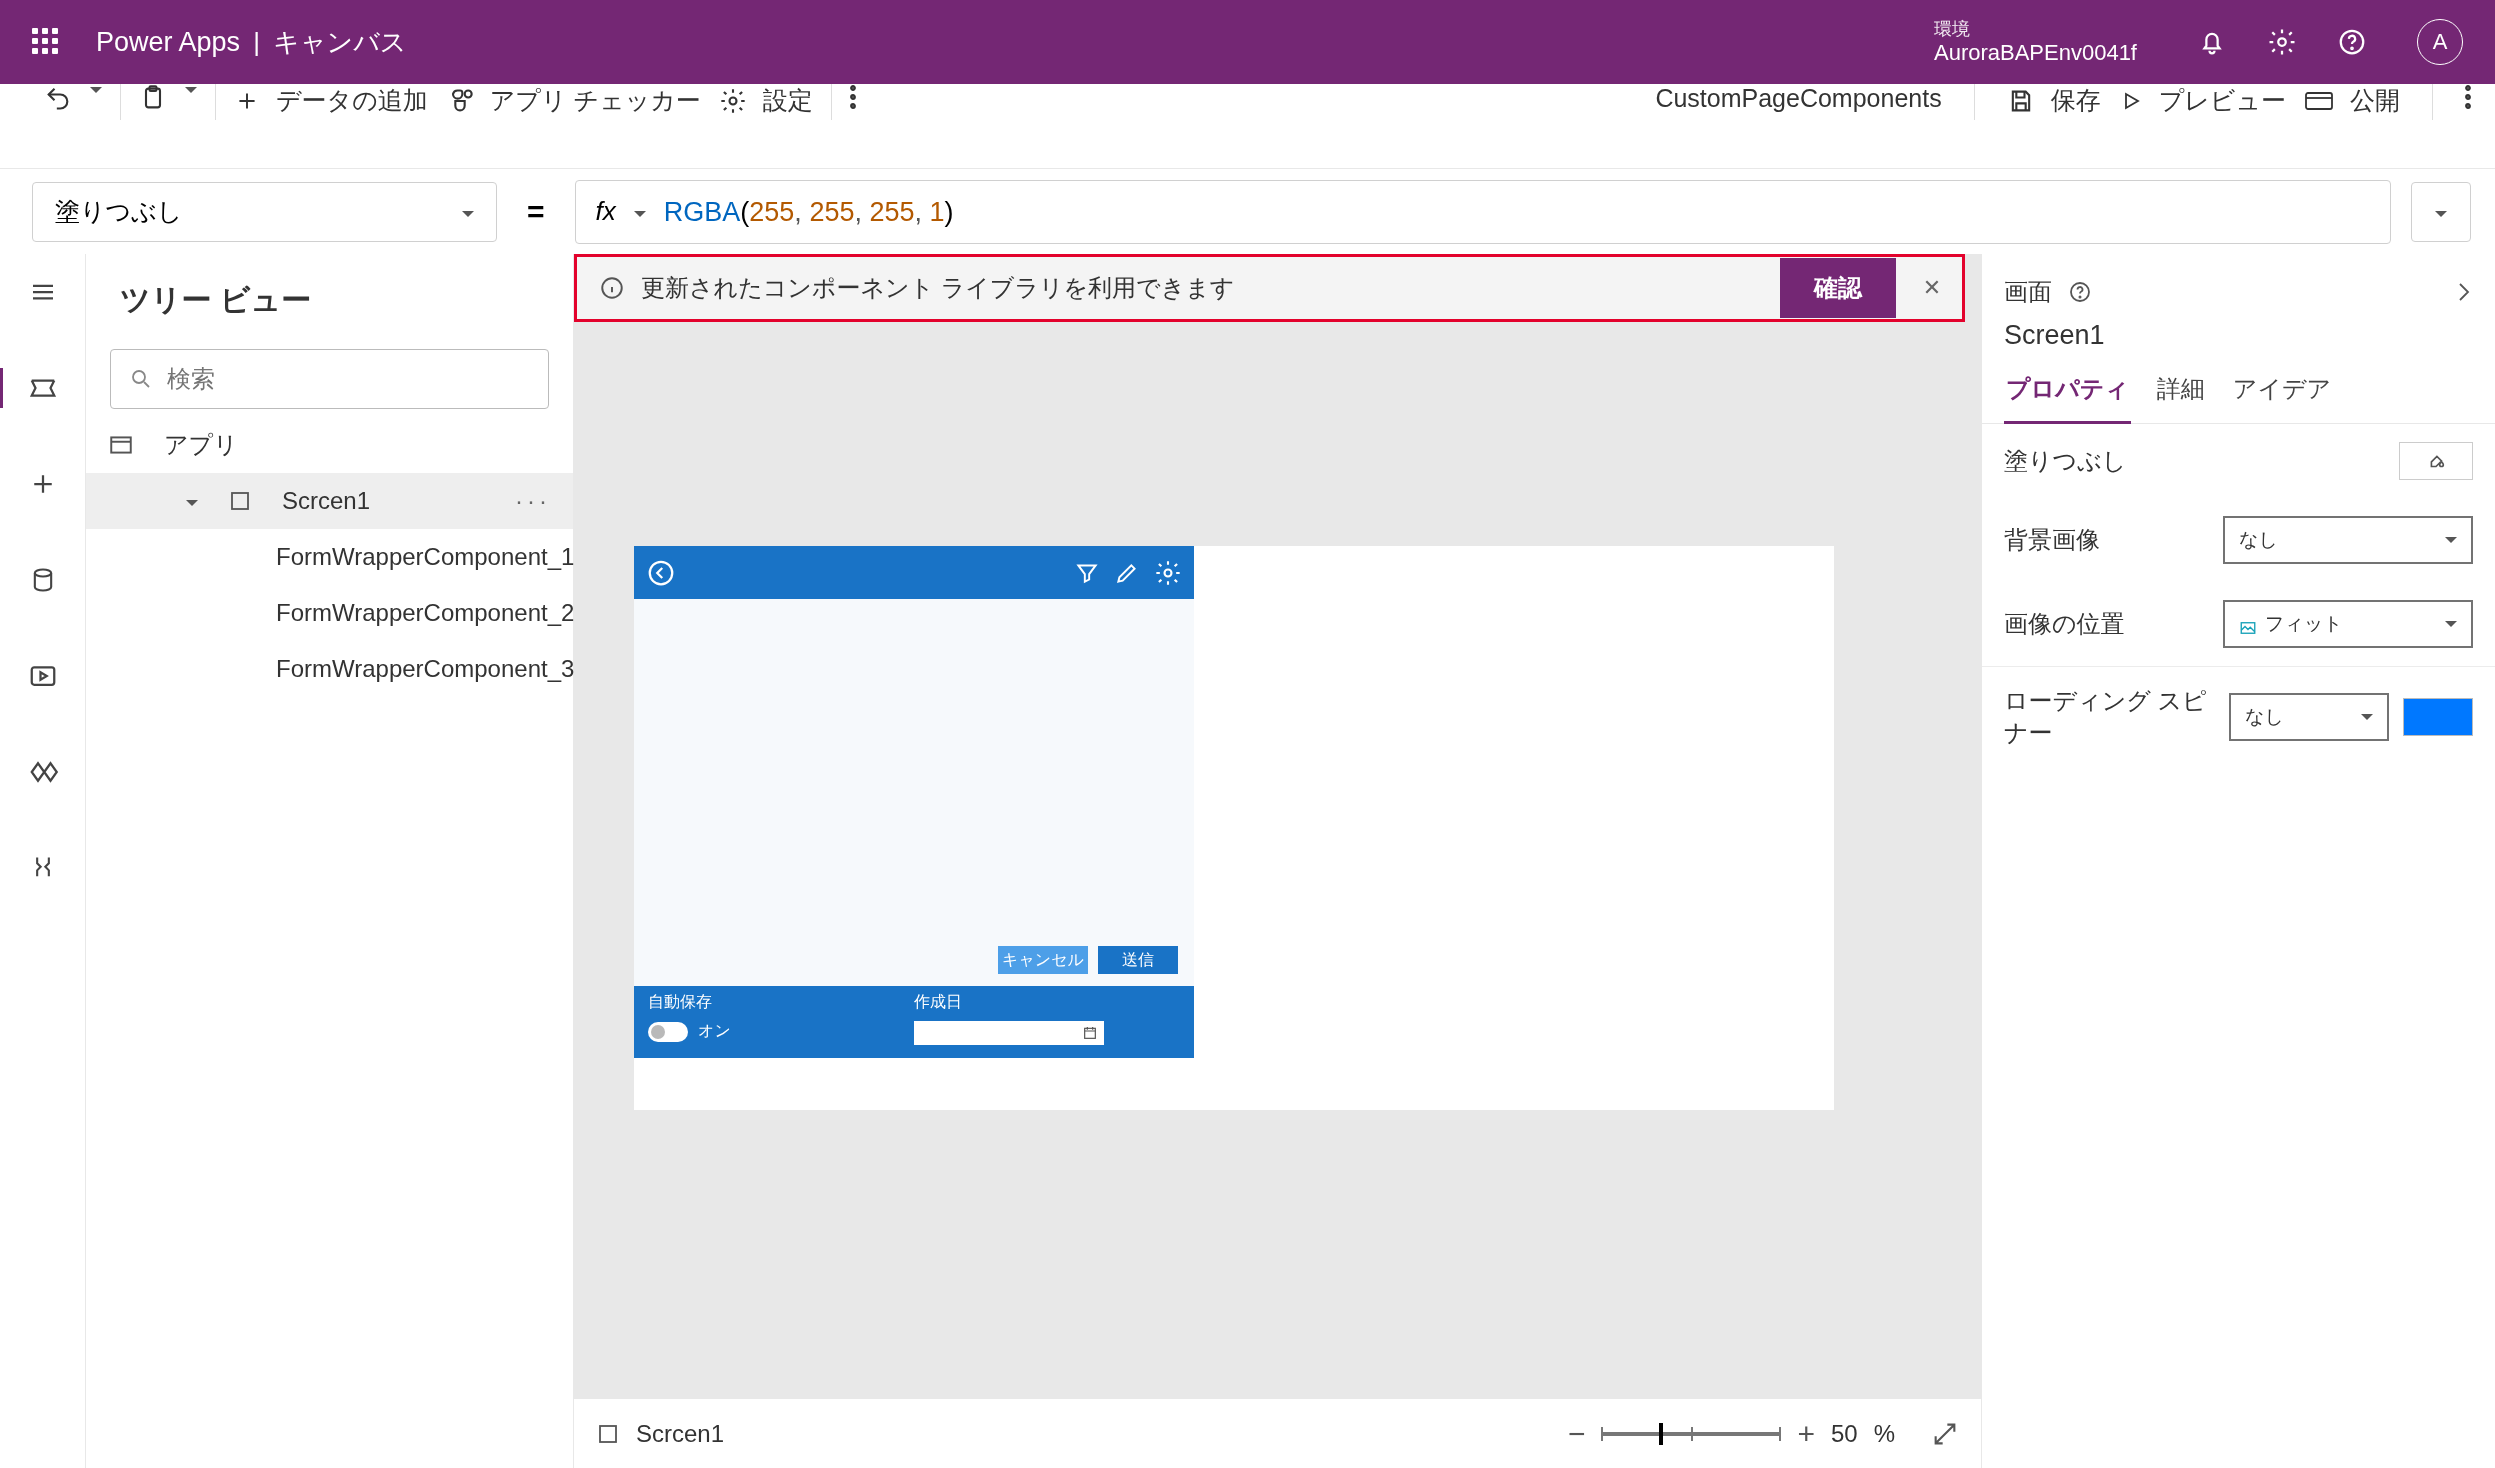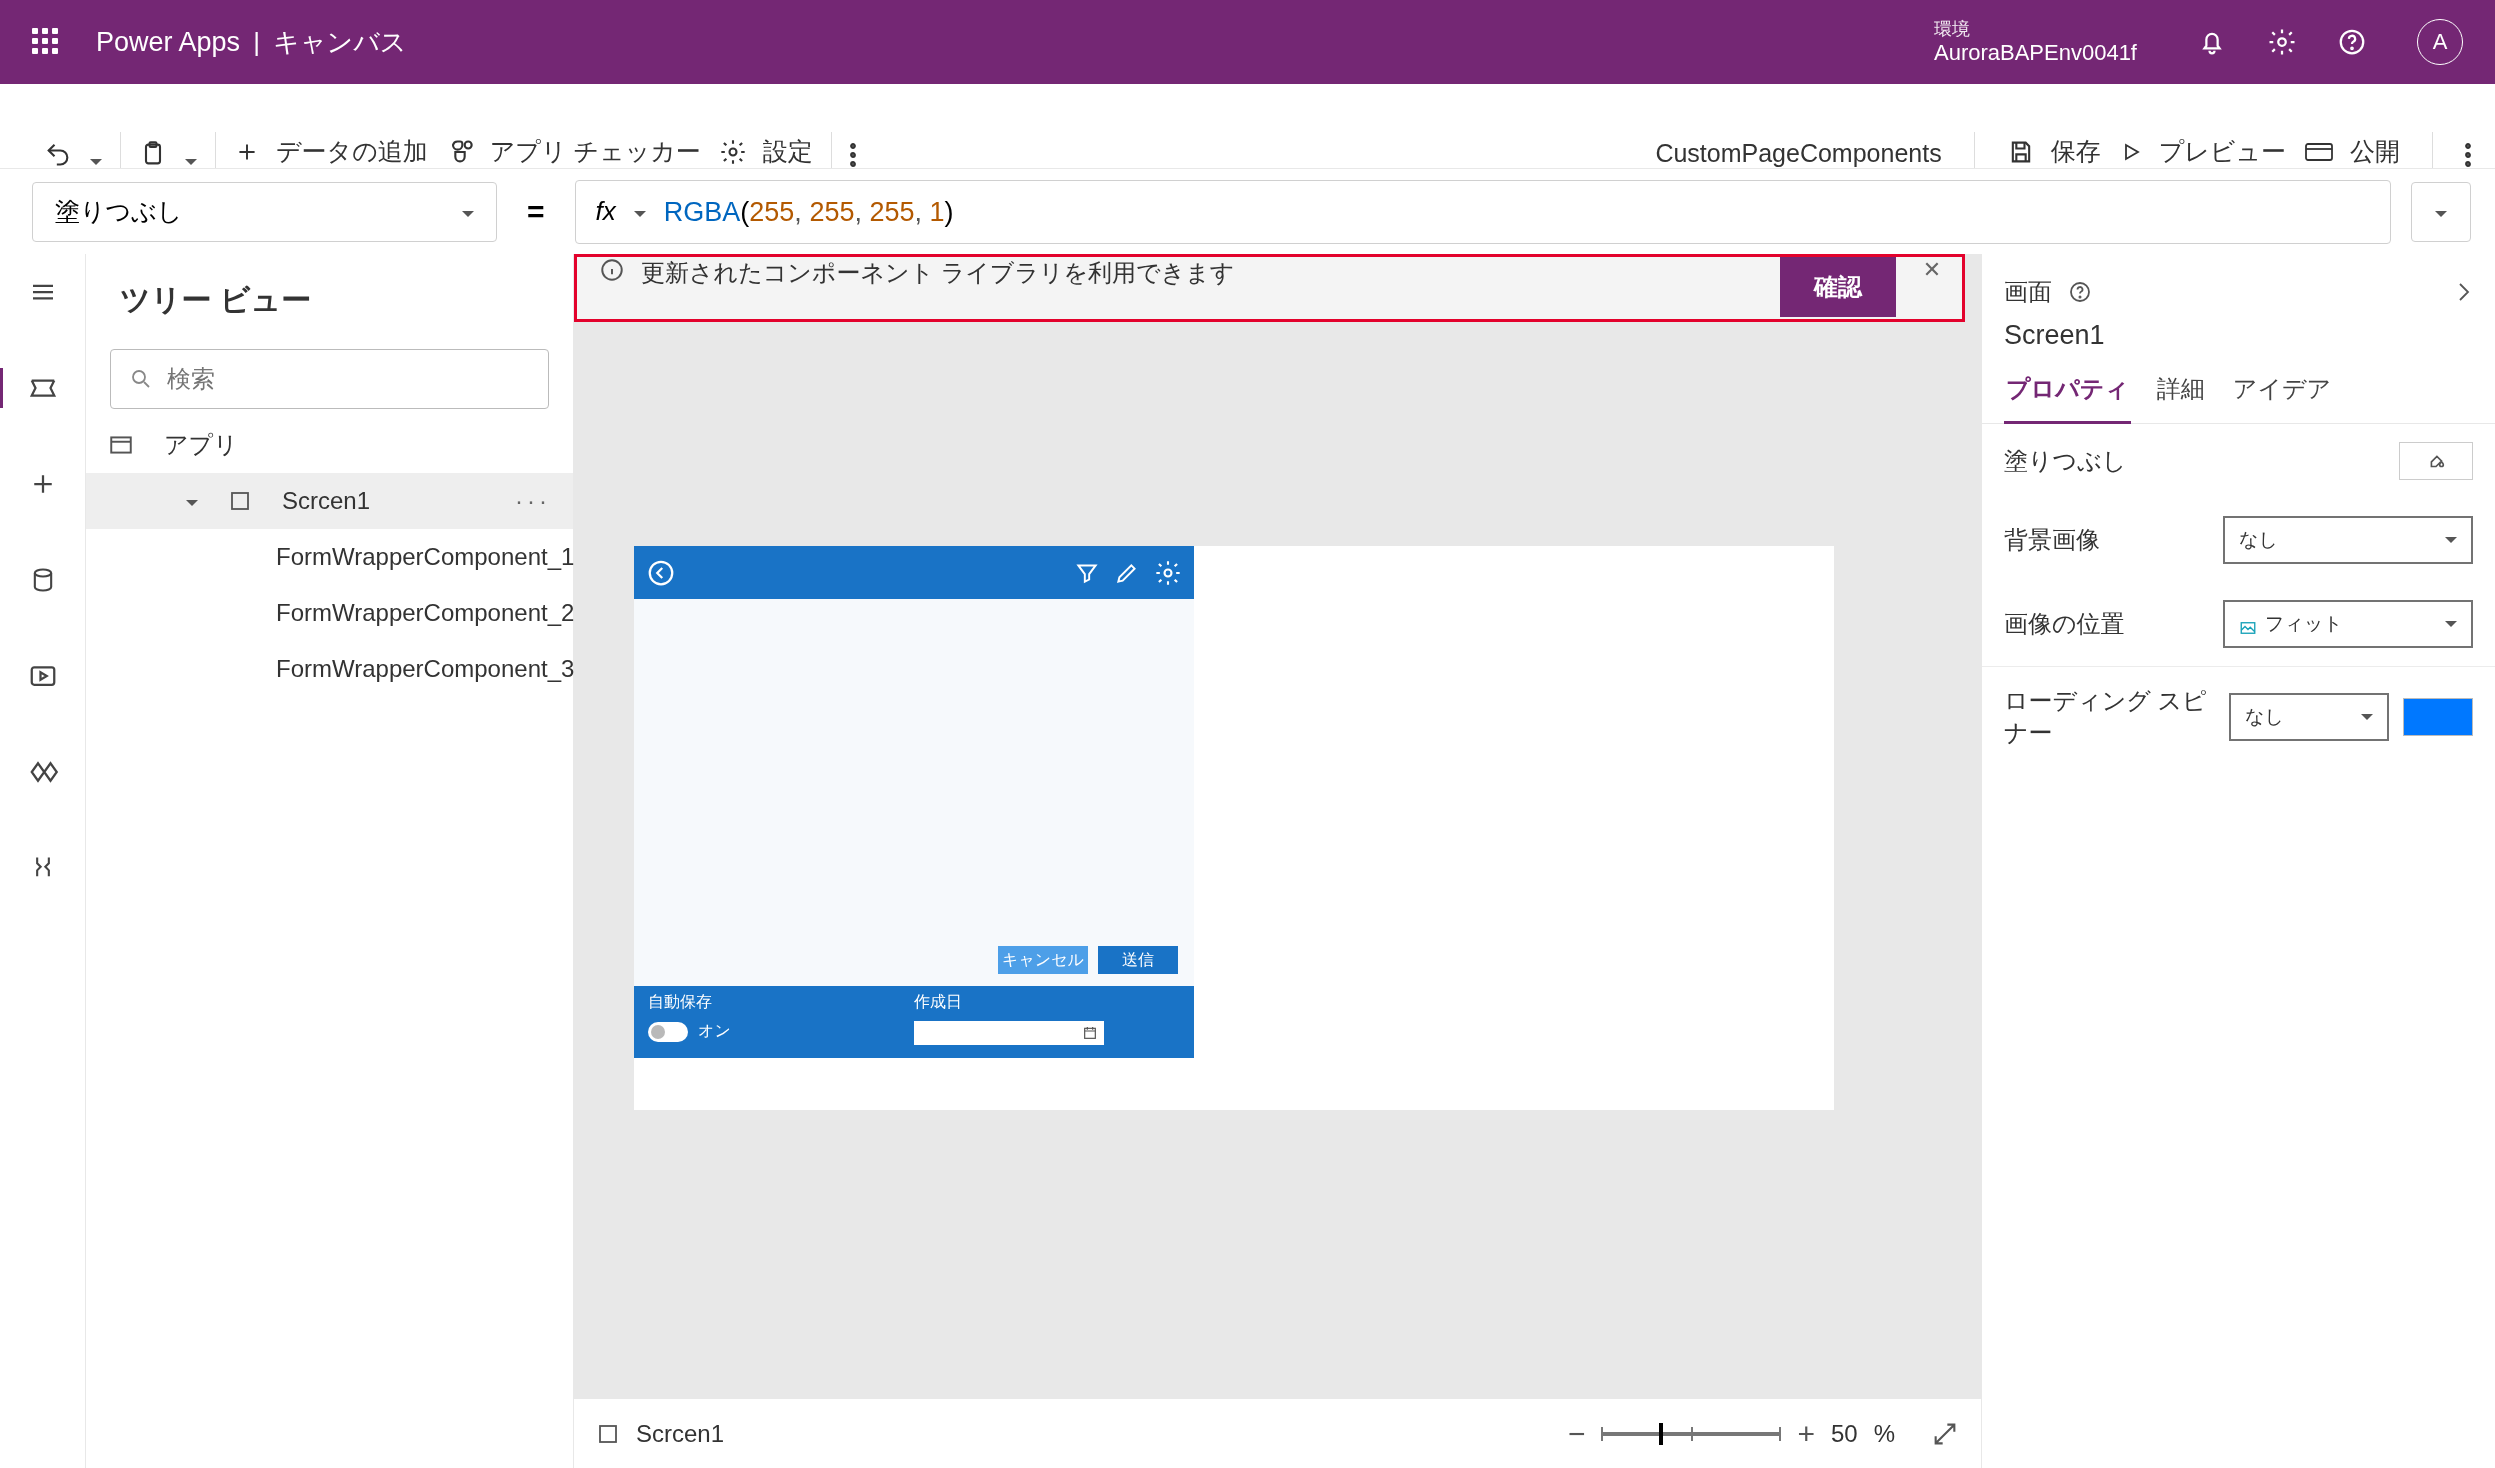--- a/index.html
+++ b/index.html
@@ -13,38 +13,38 @@
 header .app-sub   { font-size: 26px; font-weight: 400; margin-left: 6px; }
 header .env { margin-left: auto; display: flex; align-items: center; gap: 18px; }
 header .env .env-text { line-height: 1.15; }
 header .env .env-label { font-size: 18px; opacity:.9; }
 header .env .env-name  { font-size: 22px; }
 header .hdr-icons { display: flex; align-items: center; gap: 40px; margin-left: 60px; }
 header .hdr-icons svg { width: 30px; height: 30px; stroke:#fff; }
 header .avatar { width: 46px; height: 46px; border-radius: 50%; border: 1.5px solid #fff; display:flex; align-items:center; justify-content:center; color:#fff; font-size:22px; margin-left:10px; }
 
 
-.cmd-bar { height: 85px; display: flex; align-items: flex-end; padding: 0 24px 0 44px; gap: 18px; color:#333; border-bottom:1px solid #e8e8e8; }
+.cmd-bar { height: 85px; display: flex; align-items: flex-start; padding: 0 24px 0 44px; gap: 18px; color:#333; border-bottom:1px solid #e8e8e8; }
 .cmd-bar .grp { display:flex; align-items:center; gap:16px; }
 .cmd-bar svg { stroke:#333; }
 .cmd-bar .txt { font-size:25px; }
 .cmd-bar .app-name { font-size:25px; color:#333; }
 .cmd-bar .spacer { flex:1; }
 
 
 .formula-row { height: 85px; display:flex; align-items:center; padding: 12px 24px 12px 32px; gap:20px; }
 .formula-row .prop-select { flex:0 0 465px; height:60px; border:1px solid #d0d0d0; border-radius:4px; display:flex; align-items:center; padding:0 22px; font-size:25px; justify-content:space-between; }
 .formula-row .eq { font-size:30px; font-weight:600; padding:0 10px; }
 .formula-row .fx-box { flex:1; height:64px; border:1px solid #d0d0d0; border-radius:4px; display:flex; align-items:center; padding:0 20px; gap:18px; }
 .formula-row .fx-label { font-style:italic; font-size:26px; }
 .formula-row .fx-text { font-family:Consolas,monospace; font-size:27px; }
 .formula-row .expand { width:60px; height:60px; border:1px solid #d0d0d0; border-radius:4px; display:flex; align-items:center; justify-content:center; }
 
 
-.notif-bar { height:68px; margin:0 16px 0 0; border:3px solid #e3022c; display:flex; align-items:flex-start; padding:0 10px 0 22px; background:#f4f4f4; gap:16px; }
+.notif-bar { height:68px; margin:0 16px 0 0; border:3px solid #e3022c; display:flex; align-items:center; padding:0 10px 0 22px; background:#f4f4f4; gap:16px; }
 .notif-bar .msg { font-size:24px; color:#333; flex:1; }
 .notif-bar .btn { background:#742774; color:#fff; font-size:24px; font-weight:600; padding:14px 34px; border:none; }
 .notif-bar .close { width:40px; text-align:center; color:#666; font-size:22px; }
 
 
 .main { flex:1; display:flex; overflow:hidden; }
 .rail { width:86px; border-right:1px solid #e8e8e8; display:flex; flex-direction:column; align-items:center; padding-top:18px; gap:56px; }
 .rail-item { width:40px; height:40px; display:flex; align-items:center; justify-content:center; position:relative; }
 .rail-item.active::before { content:""; position:absolute; left:-24px; top:0; bottom:0; width:4px; background:#742774; }
 .rail svg { stroke:#444; }

